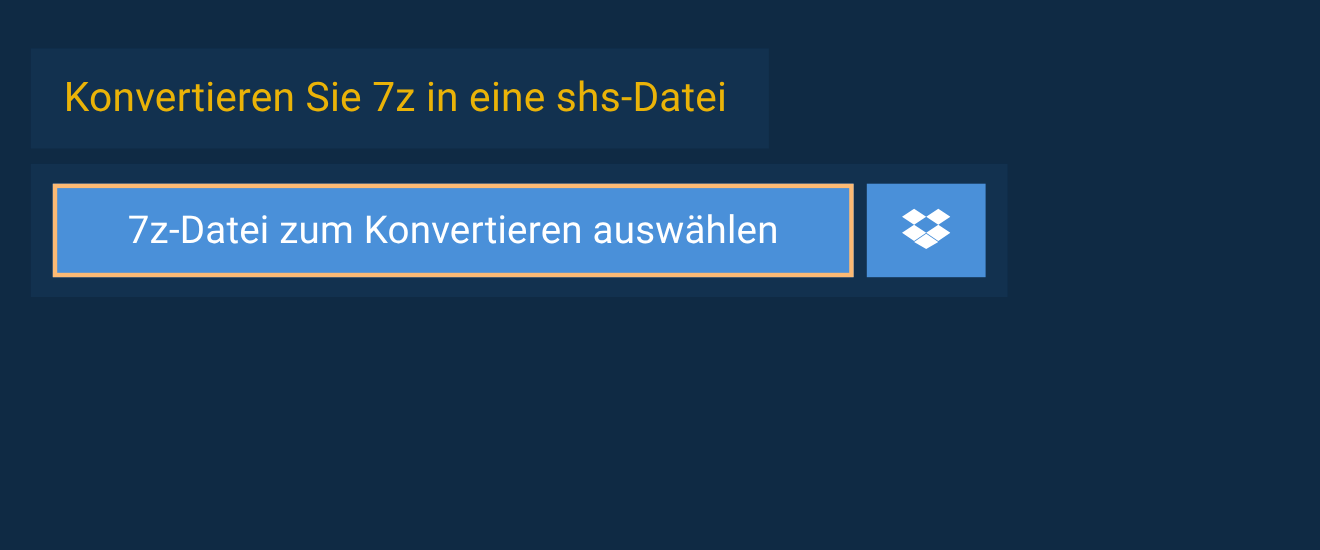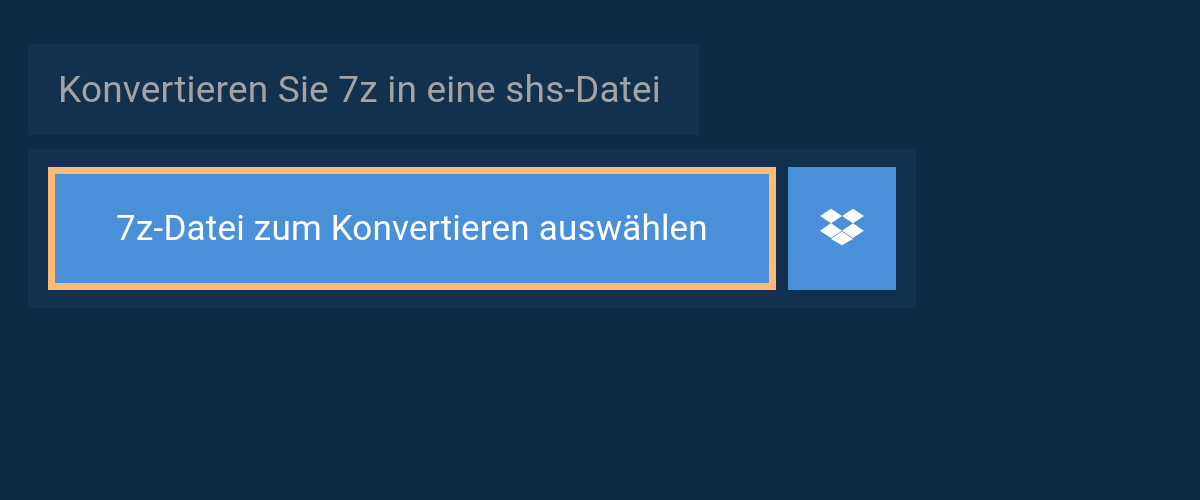--- a/index.html
+++ b/index.html
@@ -15,43 +15,43 @@
       overflow: hidden;
     }
     .header-bar {
       background-color: #12314f;
       display: inline-block;
       padding: 24px 38px 24px 30px;
       margin-top: 44px;
       margin-left: 28px;
     }
     .header-title {
-      color: #a3a3a3;
+      color: #eab308;
       font-size: 37px;
       font-weight: 400;
       letter-spacing: 0.2px;
     }
     .upload-panel {
       background-color: #12314f;
       margin-left: 28px;
       margin-top: 14px;
       padding: 18px 20px;
       display: flex;
       align-items: stretch;
       gap: 12px;
       width: 888px;
     }
     .select-file-button {
       flex: 1;
       background-color: #4a90d9;
-      border: 7px solid #fdba74;
+      border: 4px solid #fdba74;
       display: flex;
       align-items: flex-start;
       justify-content: center;
-      padding: 34px 20px;
+      padding: 18px 20px;
       cursor: pointer;
     }
     .select-file-label {
       color: #ffffff;
       font-size: 35px;
       font-weight: 400;
       letter-spacing: 0.2px;
     }
     .dropbox-button {
       width: 108px;

